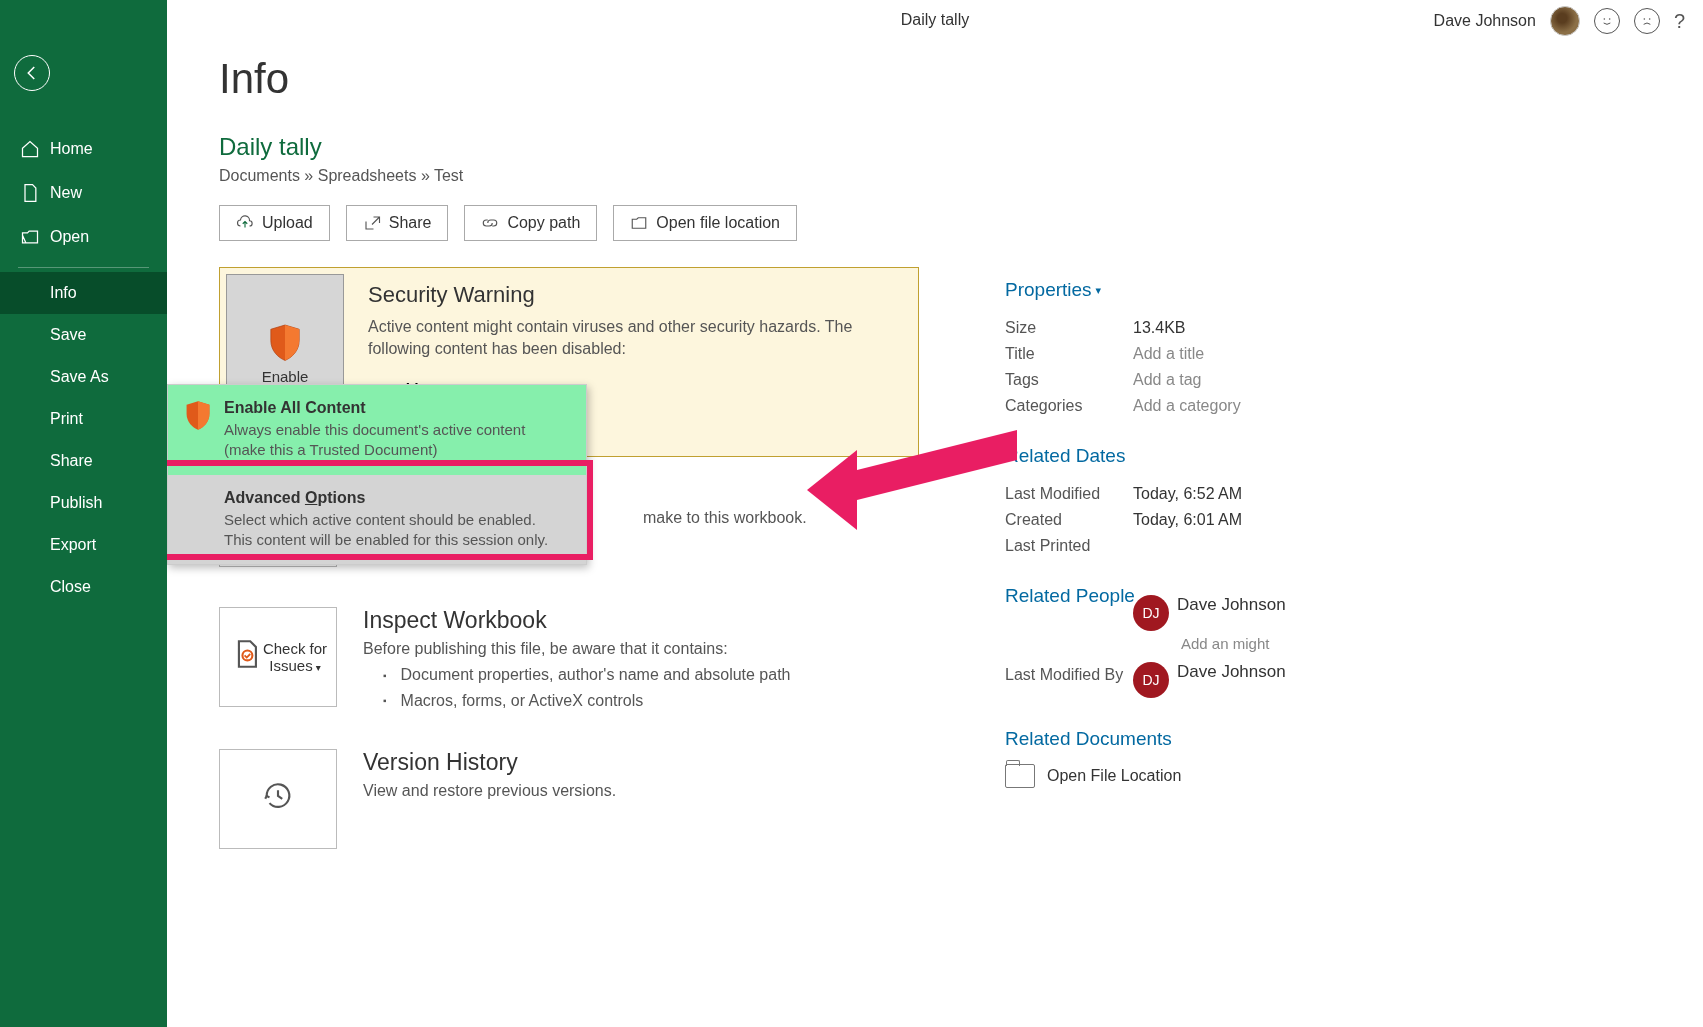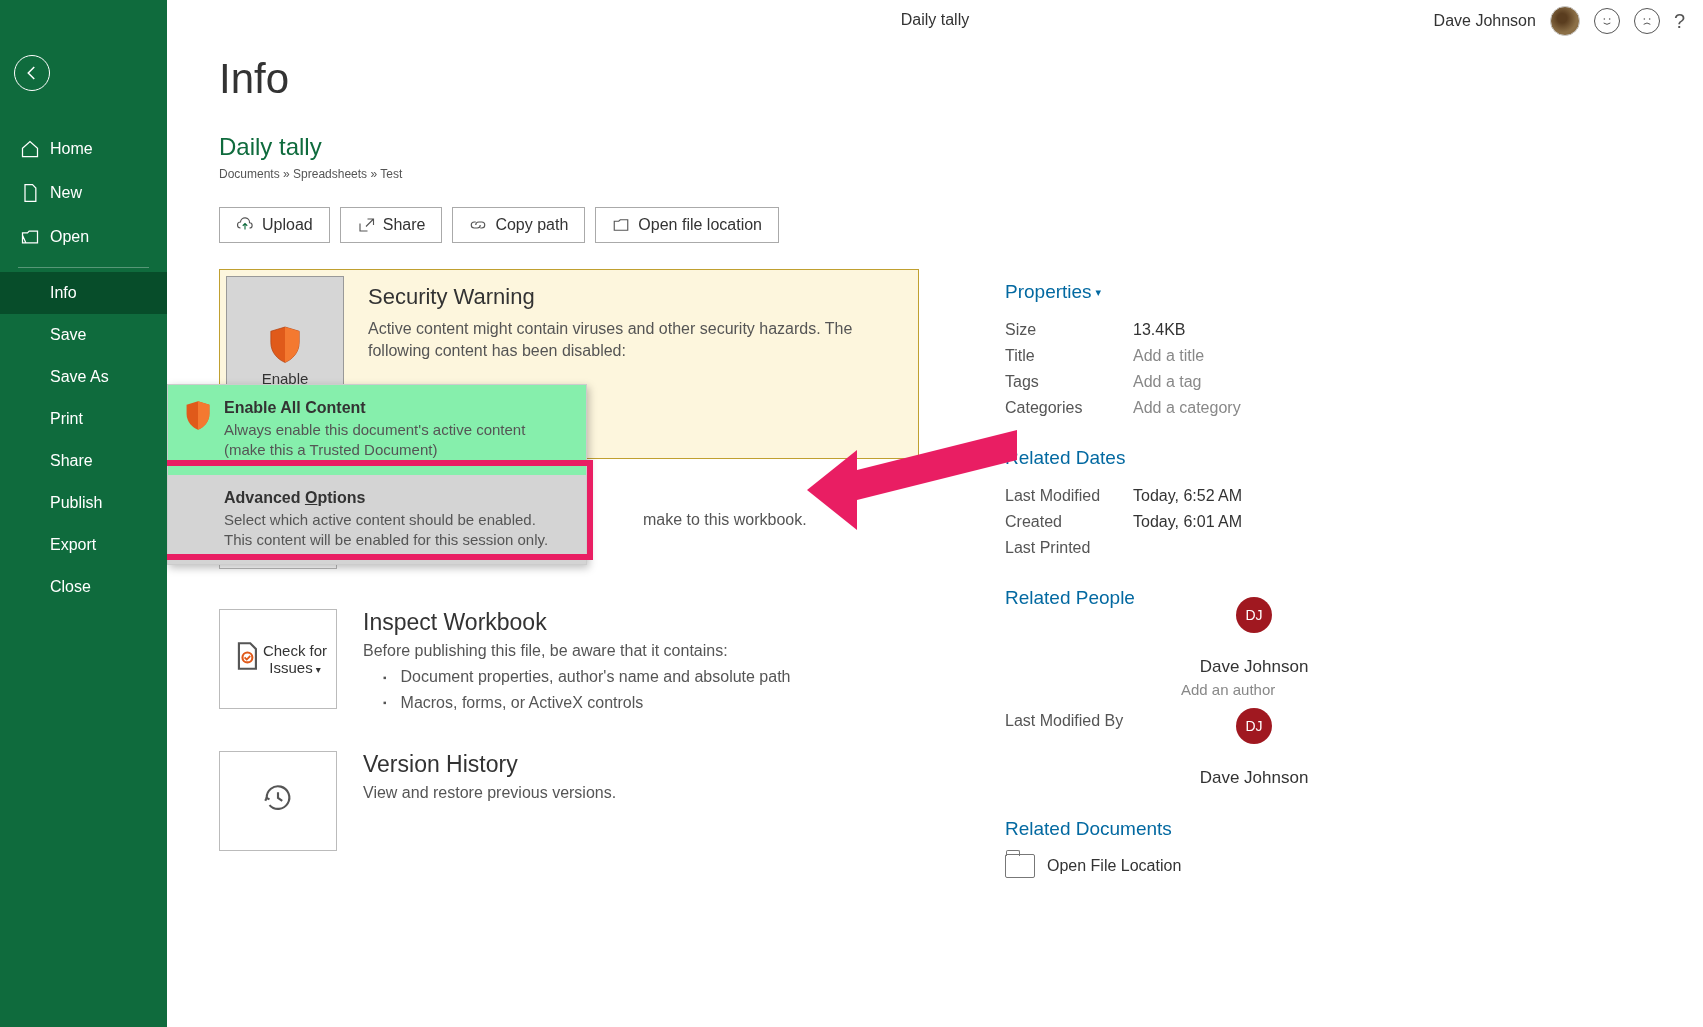--- a/index.html
+++ b/index.html
@@ -21,24 +21,24 @@
 .topbar .top-right { position: absolute; right: 18px; top: 6px; display: flex; align-items: center; gap: 14px; }
 .topbar .username { font-size: 16px; color: #333; }
 .topbar .avatar { width: 30px; height: 30px; border-radius: 50%; background: #8b6f47; background-image: radial-gradient(circle at 40% 40%, #5a3d1f 20%, #8b6f47 60%); border: 1px solid #ccc; }
 .topbar .face-icon { width: 26px; height: 26px; border: 1.5px solid #555; border-radius: 50%; display: flex; align-items: center; justify-content: center; font-size: 13px; color: #555; cursor: pointer; }
 .topbar .help { font-size: 20px; color: #555; cursor: pointer; }
 
 
 .main { flex: 1; padding: 55px 50px 0 52px; position: relative; overflow: hidden; }
 .main h1 { font-size: 42px; font-weight: 300; color: #333; margin-bottom: 30px; }
 .doc-name { font-size: 24px; color: #0f6b3d; margin-bottom: 6px; }
-.breadcrumb { font-size: 12px; color: #555; margin-bottom: 26px; }
-
-
-.actions-row { display: flex; gap: 10px; margin-bottom: 26px; }
+.breadcrumb { font-size: 16px; color: #555; margin-bottom: 20px; }
+
+
+.actions-row { display: flex; gap: 16px; margin-bottom: 26px; }
 .action-btn { border: 1px solid #aaa; background: #fff; padding: 8px 16px; display: flex; align-items: center; gap: 8px; font-size: 16px; color: #333; cursor: pointer; }
 .action-btn svg { width: 18px; height: 18px; }
 
 
 .content-cols { display: flex; gap: 86px; }
 .left-col { flex: 0 0 700px; }
 .right-col { flex: 0 0 370px; padding-top: 12px; }
 
 
 .security-card { border: 1px solid #c0a030; background: #fdf6dd; display: flex; margin-bottom: 40px; position: relative; min-height: 190px; }
@@ -75,21 +75,21 @@
 .info-body ul li::before { content: "▪"; margin-right: 14px; font-size: 10px; vertical-align: middle; }
 
 
 .right-col h4 { font-size: 19px; font-weight: 400; color: #0369a1; margin-bottom: 14px; display: flex; align-items: center; gap: 4px; }
 .right-col h4 span.chev { font-size: 11px; }
 .prop-row { display: flex; font-size: 16px; padding: 4px 0; }
 .prop-label { width: 128px; color: #555; }
 .prop-value { color: #333; }
 .prop-value.placeholder { color: #888; }
 .section-gap { height: 26px; }
-.person-row { display: flex; align-items: center; gap: 24px; font-size: 17px; color: #333; margin: 4px 0; padding-left: 128px; flex-direction: column; }
+.person-row { display: flex; gap: 8px; font-size: 17px; color: #333; margin: 4px 0; padding-left: 128px; }
 .person-avatar { width: 36px; height: 36px; border-radius: 50%; background: #a01820; color: #fff; display: flex; align-items: center; justify-content: center; font-size: 14px; font-weight: 500; }
 .add-author { font-size: 15px; color: #888; padding-left: 176px; margin-top: 2px; cursor: text; }
 .open-file-loc { display: flex; align-items: center; gap: 12px; font-size: 16px; color: #333; padding-left: 0; margin-top: 10px; cursor: pointer; }
 .open-file-loc .folder-icon { width: 30px; height: 24px; border: 1.5px solid #777; border-radius: 2px; position: relative; }
 .open-file-loc .folder-icon::before { content: ""; position: absolute; top: -5px; left: 0; width: 12px; height: 5px; border: 1.5px solid #777; border-bottom: none; border-radius: 2px 2px 0 0; }
 
 .chev-down { font-size: 10px; margin-left: 3px; }
 .underline-o { text-decoration: underline; }
 </style>
 </head>
@@ -312,21 +312,21 @@
       <div class="prop-row">
           <span class="prop-label">Last Printed</span>
         </div>
 
       <div class="section-gap"></div>
       <h4>Related People</h4>
       <div class="person-row" style="margin-top:-26px;">
         <span class="person-avatar">DJ</span>
         <span>Dave Johnson</span>
       </div>
-      <div class="add-author">Add an author</div>
+      <div class="add-author">Add an might</div>
       <div class="prop-row" style="margin-top:10px;">
         <span class="prop-label" style="width:128px;">Last Modified By</span>
       </div>
       <div class="person-row" style="margin-top:-26px;">
         <span class="person-avatar">DJ</span>
         <span>Dave Johnson</span>
       </div>
 
       <div class="section-gap"></div>
       <h4>Related Documents</h4>

